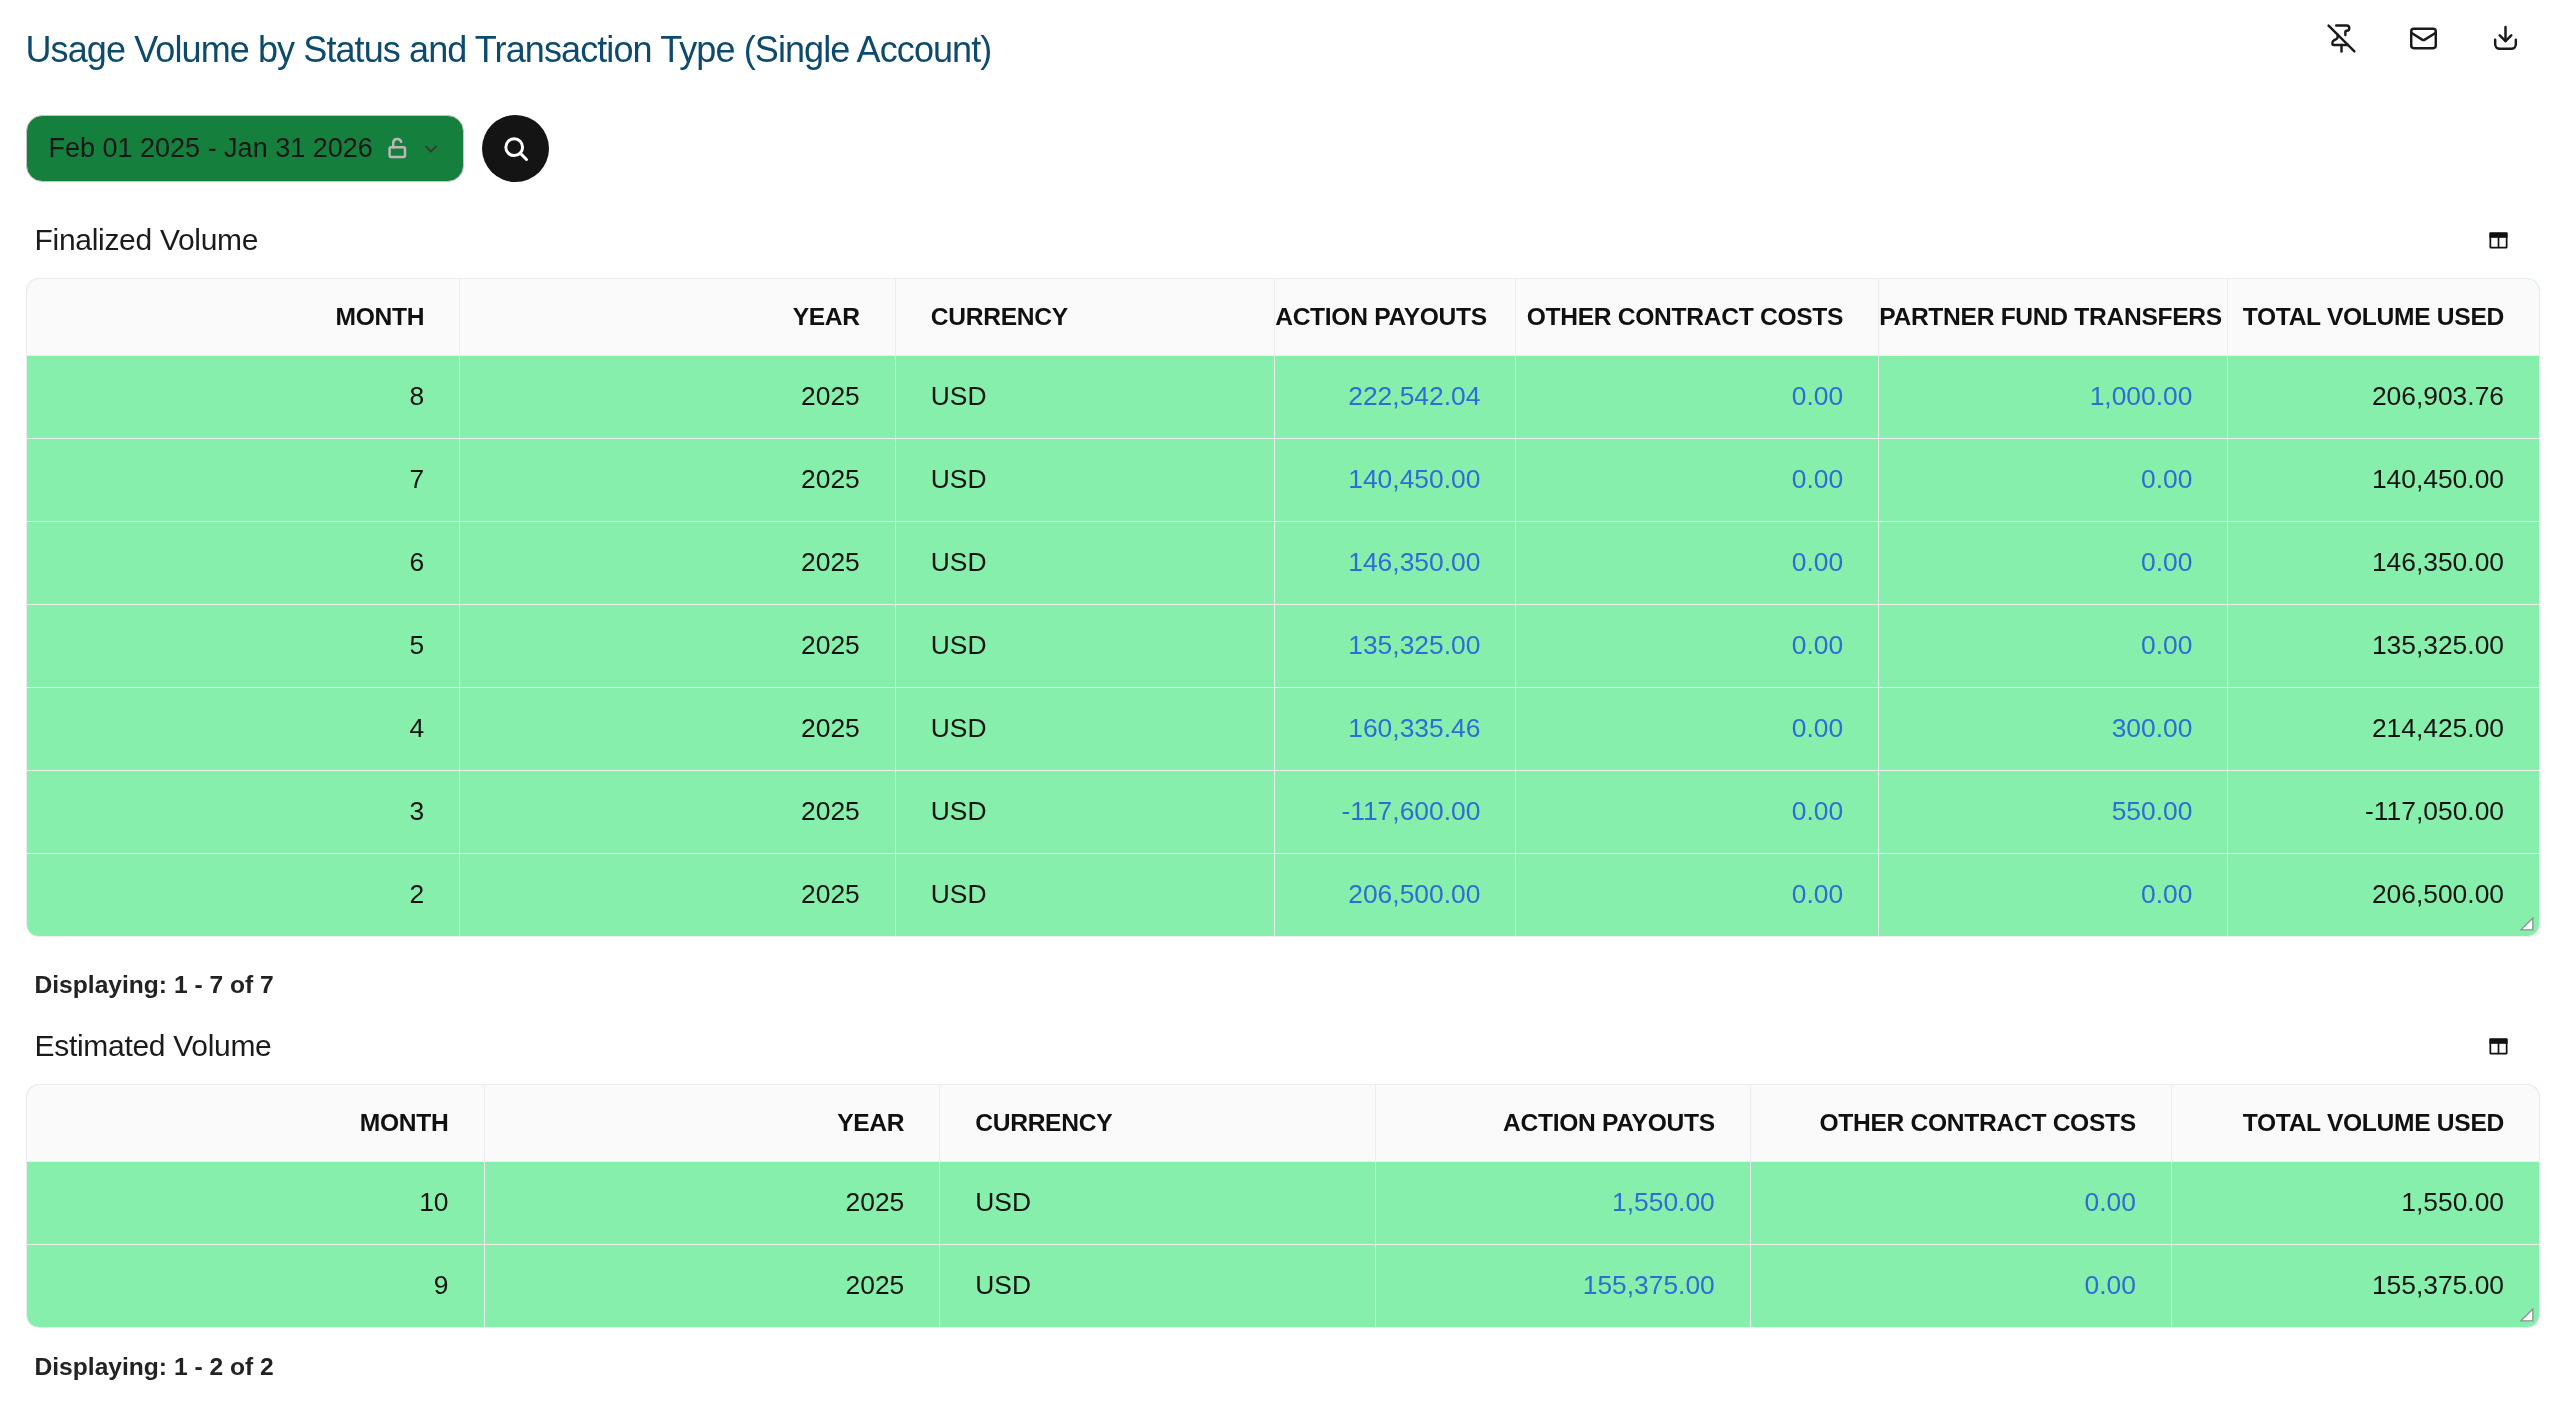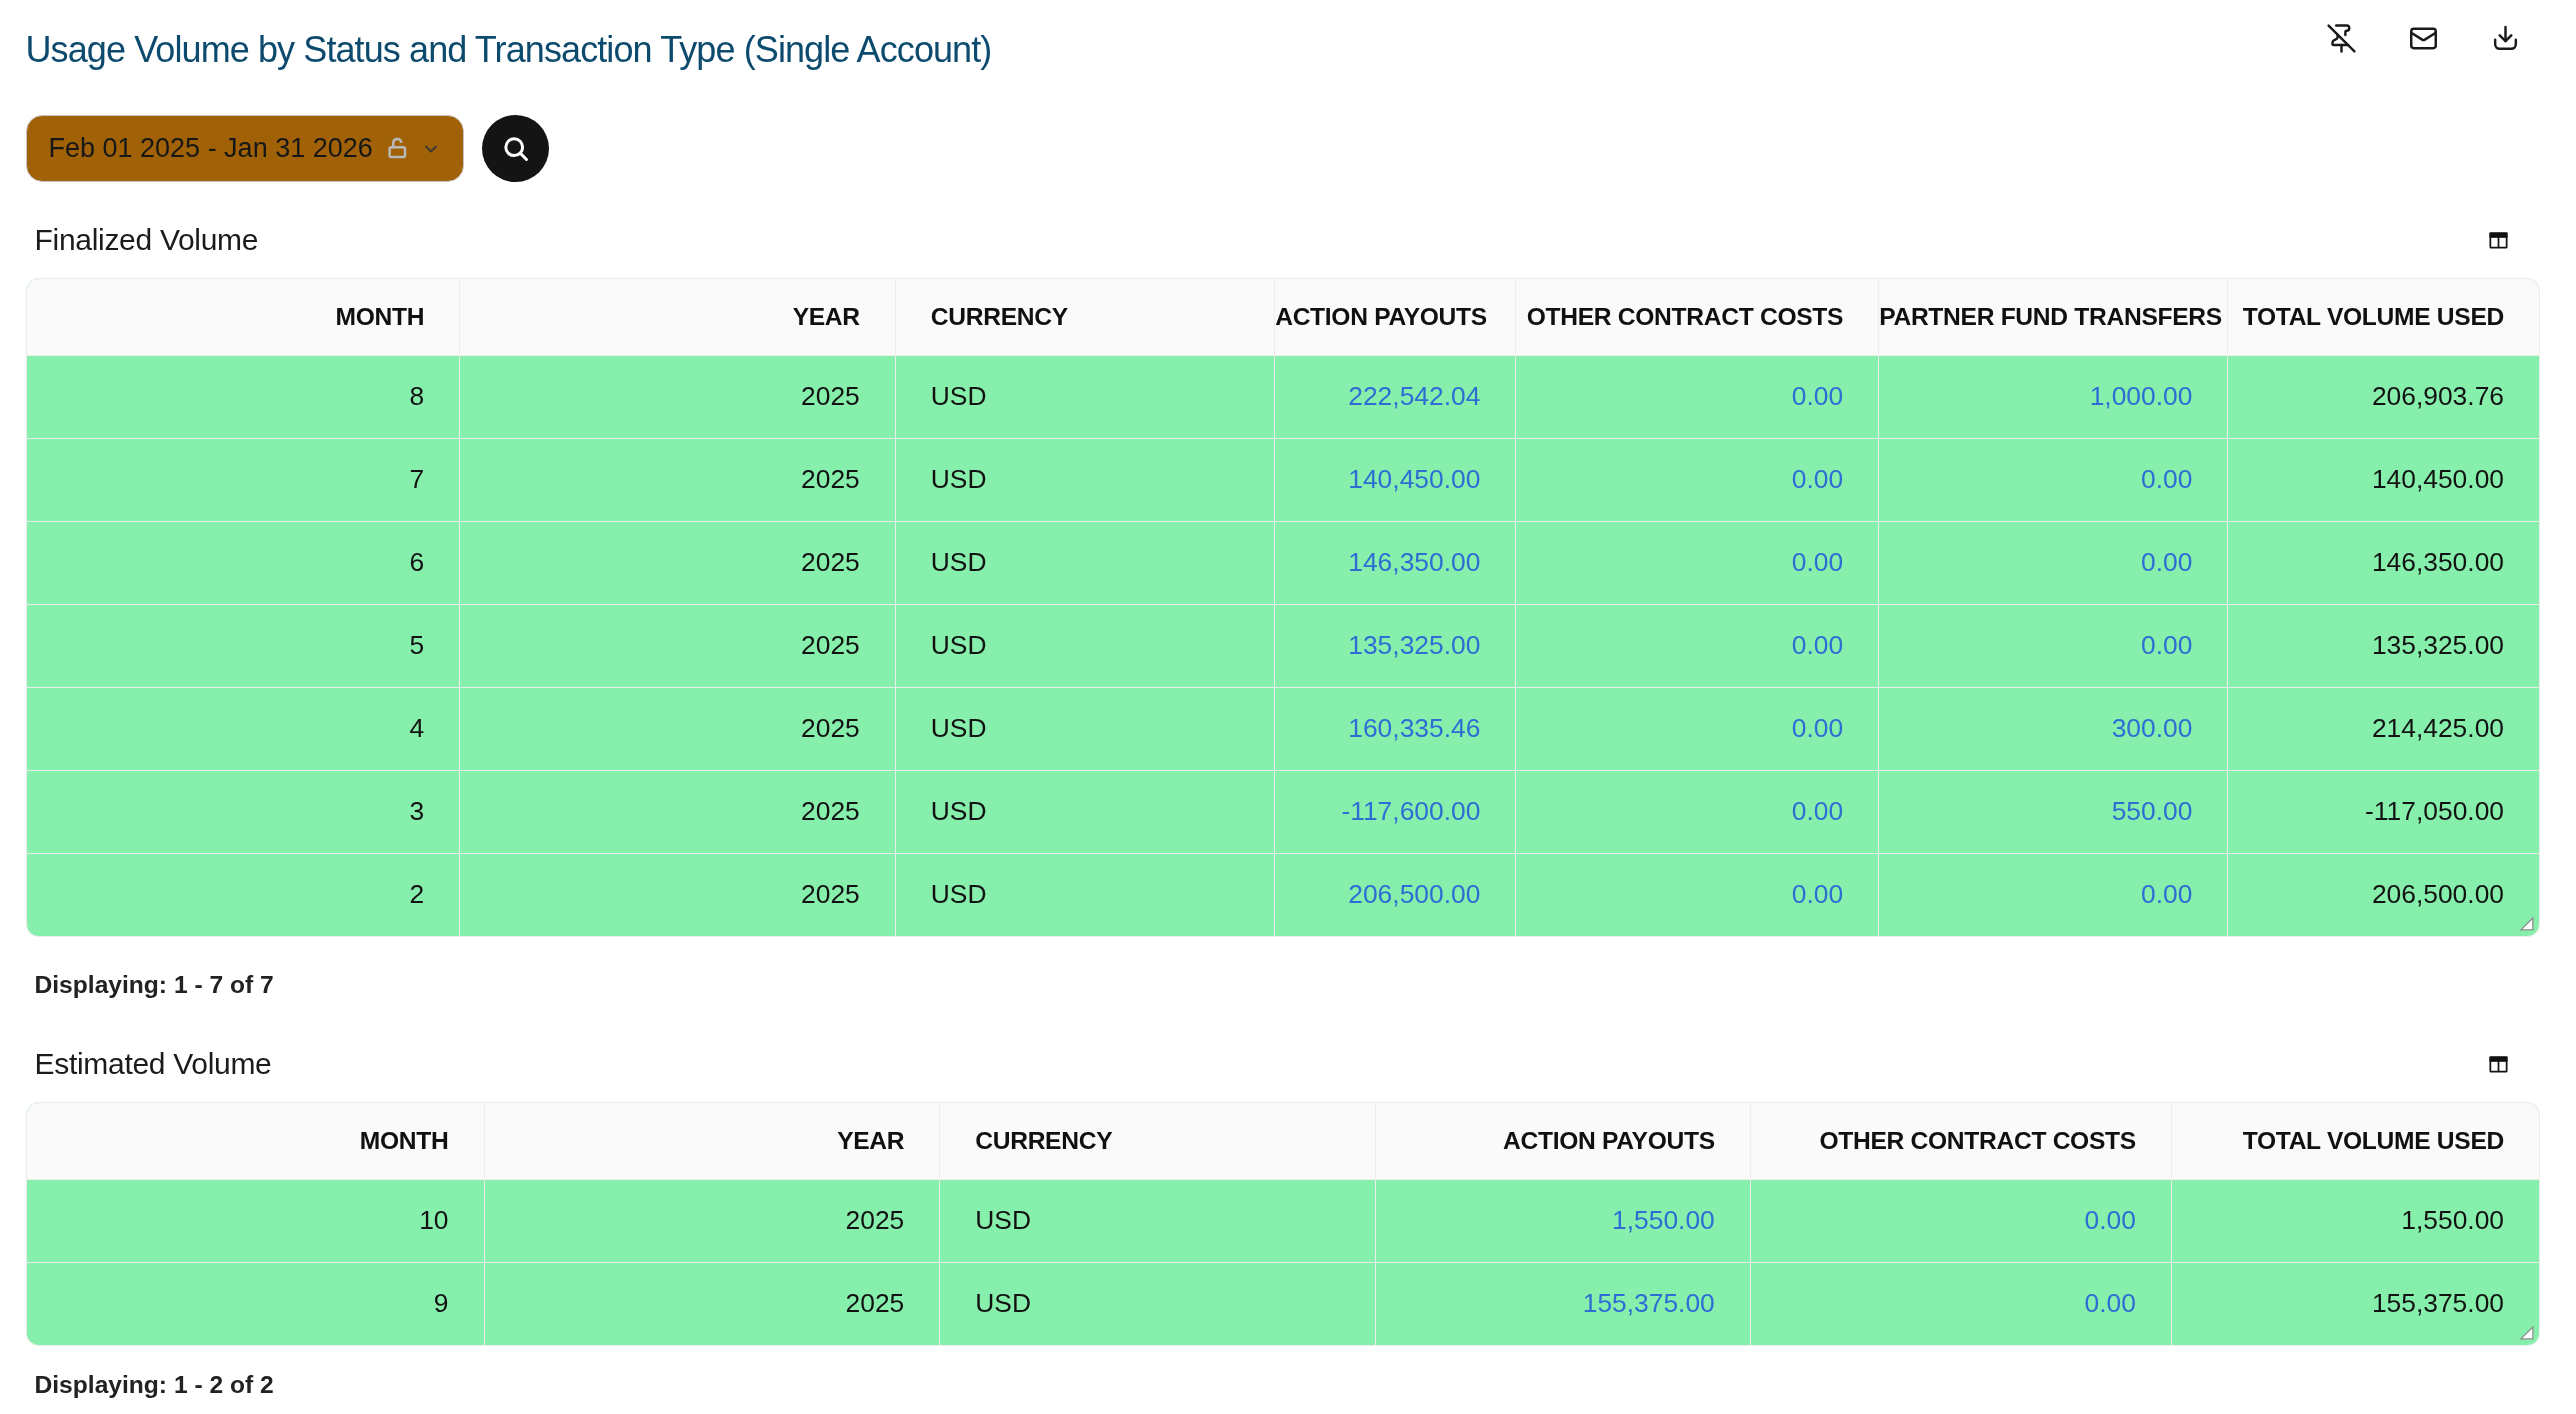--- a/index.html
+++ b/index.html
@@ -25,38 +25,38 @@
   .topbar-icons{display:flex;gap:49px;margin-top:-5.5px;margin-right:18px;}
   .icon-btn{
     border:none;background:transparent;padding:0;margin:0;cursor:pointer;
     width:33px;height:33px;display:flex;align-items:center;justify-content:center;
   }
   .icon-btn svg{width:31px;height:31px;}
 
   
   .controls{margin-top:42px;display:flex;align-items:center;gap:17.3px;height:67px;}
   .date-filter{
-    height:67px;padding:0 22px;background:#a16207;border:1.4px solid #c6c6c6;
+    height:67px;padding:0 22px;background:#15803d;border:1.4px solid #c6c6c6;
     border-radius:16.4px;display:flex;align-items:center;gap:12px;cursor:pointer;
     font-family:"Liberation Sans", sans-serif;font-size:27px;color:#171717;
   }
   .date-filter svg{flex:0 0 auto;}
   .search-btn{
     width:67px;height:67px;border-radius:50%;background:#141414;border:none;
     display:flex;align-items:center;justify-content:center;cursor:pointer;
   }
   .search-btn svg{width:31px;height:31px;}
 
   
   .sec-head{
     display:flex;justify-content:space-between;align-items:center;
     padding-left:9px;padding-right:30px;height:40px;
   }
   .sec-head.first{margin-top:38px;}
-  .sec-head.second{margin-top:45px;}
+  .sec-head.second{margin-top:27px;}
   .sec-head h2{margin:0;font-size:30px;font-weight:400;color:#1b1b1b;letter-spacing:-0.3px;}
   .tbl-icon-btn{
     border:none;background:transparent;padding:0;cursor:pointer;
     width:24px;height:24px;display:flex;align-items:center;justify-content:center;
   }
   .tbl-icon-btn svg{width:23px;height:23px;}
 
   
   .tbl-wrap{
     position:relative;margin-top:18px;border:0.9px solid var(--border);

